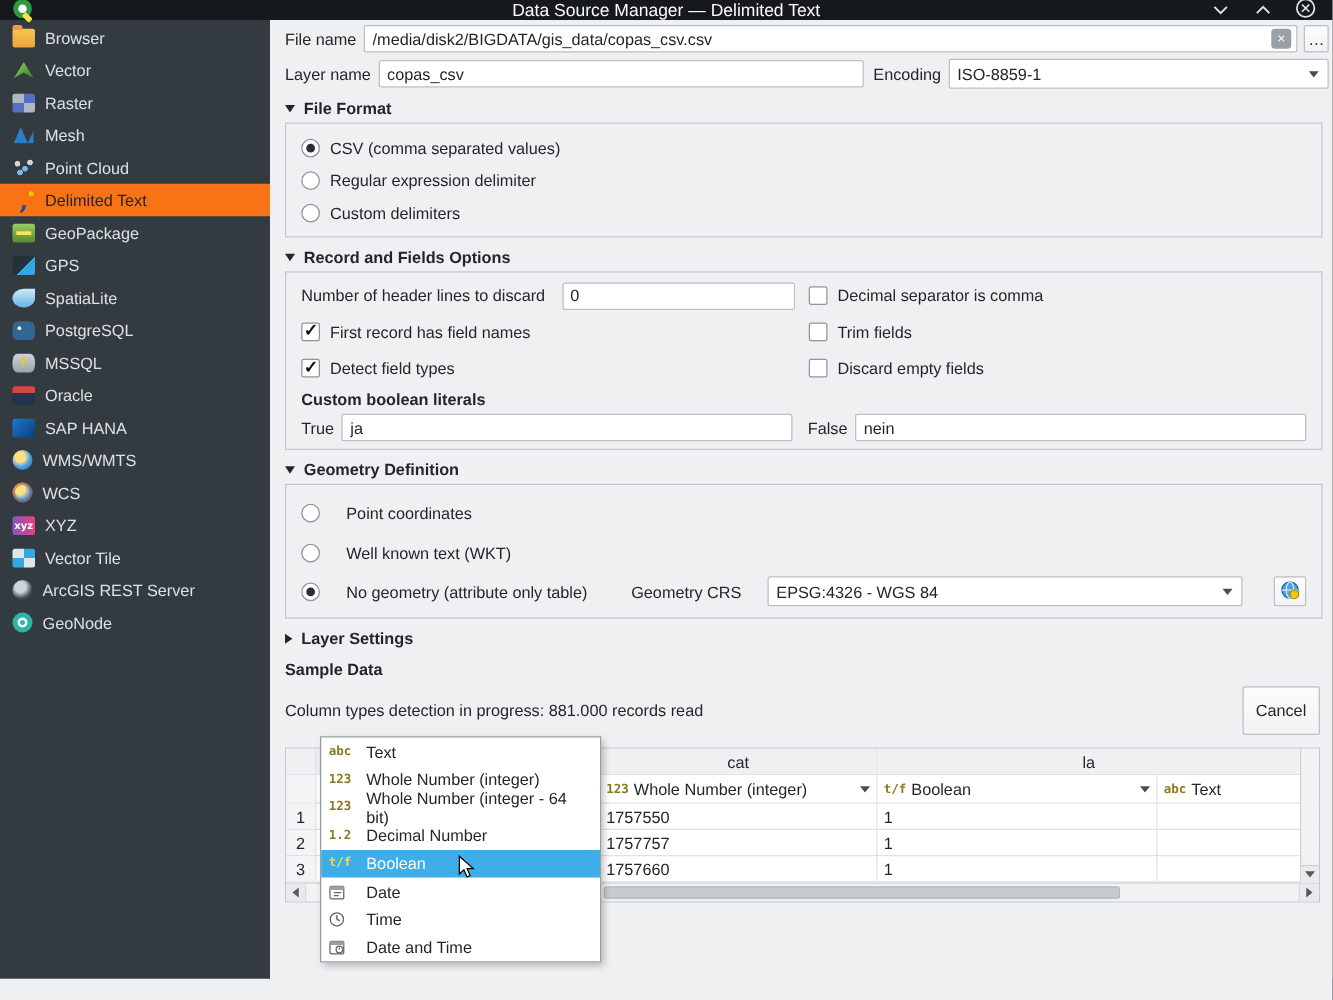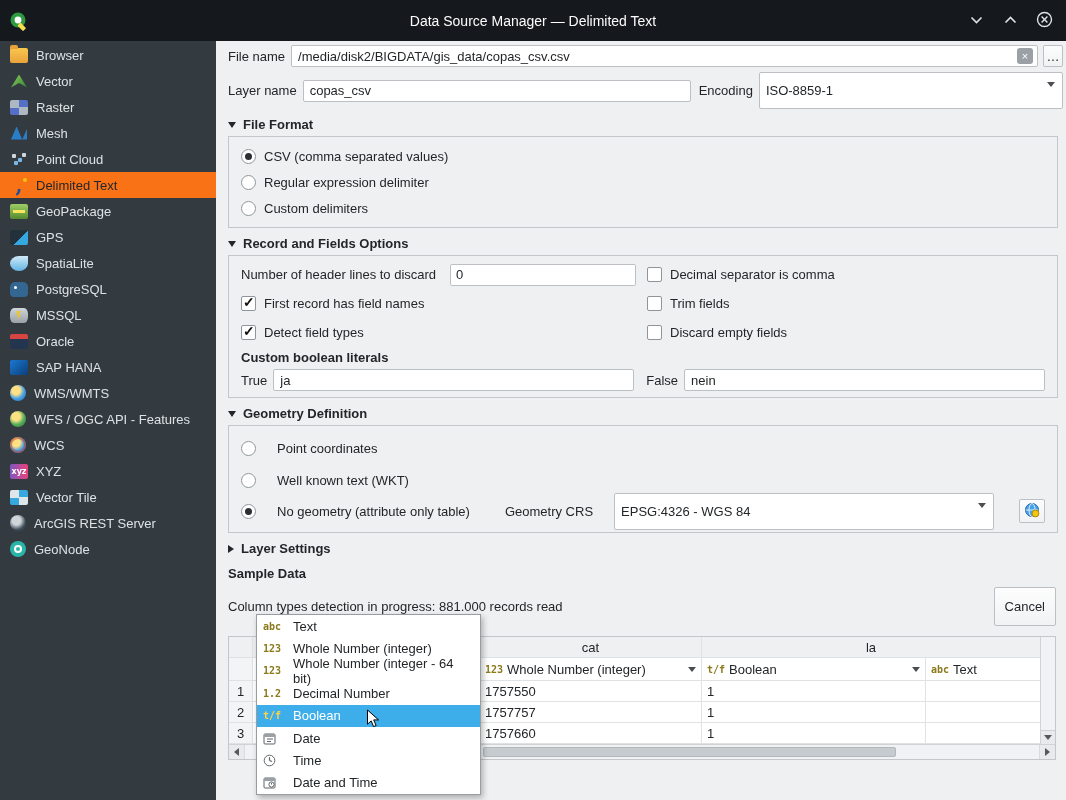--- a/index.html
+++ b/index.html
@@ -3,21 +3,21 @@
 <meta charset="utf-8">
 <style>
   * { box-sizing: border-box; margin: 0; padding: 0; }
   html,body { width:1066px; height:800px; overflow:hidden; }
   body { font-family:"Liberation Sans",sans-serif; font-size:13px; color:#232629; background:#15191d; }
   input { font-family:"Liberation Sans",sans-serif; font-size:13px; color:#232629; }
 
   .window { width:1066px; height:800px; position:relative; background:#eff0f1; }
 
   
-  .titlebar { height:41px; background:#15191d; display:flex; align-items:center; position:relative; }
+  .titlebar { height:16px; background:#15191d; display:flex; align-items:center; position:relative; }
   .logo { margin-left:9px; display:flex; }
   .tb-title { position:absolute; left:0; right:0; text-align:center; color:#fcfcfc; font-size:14px; pointer-events:none; }
   .wbtns { margin-left:auto; display:flex; align-items:center; gap:10px; margin-right:10px; z-index:2; }
   .wbtn { width:24px; height:24px; display:flex; align-items:center; justify-content:center; cursor:default; }
 
   
   .layout { display:flex; height:767px; }
   .sidebar { width:216px; background:#343b40; padding-top:1px; flex:none; }
   .side-item { height:26px; display:flex; align-items:center; gap:8px; padding-left:10px; color:#dde1e4; white-space:nowrap; }
   .side-item.selected { background:#f97316; color:#232629; }
@@ -62,21 +62,21 @@
   
   .content { flex:1; position:relative; padding:4px 3px 0 12px; background:#eff0f1; }
   .row { display:flex; align-items:center; margin-bottom:5px; }
   .lbl { margin-right:6px; white-space:nowrap; }
   .txt { height:22px; border:1px solid #bcc0c4; border-radius:2px; background:#fff; padding:0 6px; outline:none; }
   .file-wrap { position:relative; flex:1; display:flex; }
   .file-wrap input { width:100%; padding-right:26px; }
   .clear-ic { position:absolute; right:5px; top:3px; width:16px; height:16px; background:#9aa0a5; border-radius:3px; color:#fff; display:flex; align-items:center; justify-content:center; font-size:11px; line-height:1; }
   .btn { border:1px solid #bcc0c4; background:linear-gradient(#fdfdfd,#f1f2f3); border-radius:2px; height:39px; padding:0 10px; display:inline-flex; align-items:center; justify-content:center; }
   .btn.sm { width:20px; padding:0; margin-left:5px; height:22px; }
-  .combo { position:relative; height:37px; border:1px solid #bcc0c4; border-radius:2px; background:#fff; display:flex; align-items:center; padding:0 22px 0 6px; white-space:nowrap; overflow:hidden;text-align:right; }
+  .combo { position:relative; height:24px; border:1px solid #bcc0c4; border-radius:2px; background:#fff; display:flex; align-items:center; padding:0 22px 0 6px; white-space:nowrap; overflow:hidden;text-align:right; }
   .combo::after { content:""; position:absolute; right:7px; top:9px; border-left:4px solid transparent; border-right:4px solid transparent; border-top:5px solid #4a4e52; }
 
   .sec { display:flex; align-items:center; gap:7px; margin:8px 0 4px 0; font-weight:bold; }
   .tri { width:0; height:0; border-left:4.5px solid transparent; border-right:4.5px solid transparent; border-top:6px solid #232629; flex:none; }
   .tri.right { border-top:4.5px solid transparent; border-bottom:4.5px solid transparent; border-left:6px solid #232629; border-right:none; }
 
   .gbox { border:1px solid #c3c7cb; width:830px; padding:6px 12px; background:#eff0f1; }
 
   .opt-row { display:flex; align-items:center; gap:8px; height:26px; }
   .radio { width:15px; height:15px; border:1px solid #8f969b; border-radius:50%; background:#fff; position:relative; flex:none; }
@@ -221,24 +221,20 @@
         </div>
       <div class="side-item">
           <span class="ic ic-sap"></span>
           <span>SAP HANA</span>
         </div>
       <div class="side-item">
           <span class="ic ic-globe"></span>
           <span>WMS/WMTS</span>
         </div>
       <div class="side-item">
-          <span class="ic ic-wfs"></span>
-          <span>WFS / OGC API - Features</span>
-        </div>
-      <div class="side-item">
           <span class="ic ic-wcs"></span>
           <span>WCS</span>
         </div>
       <div class="side-item">
           <span class="ic ic-xyz"></span>
           <span>XYZ</span>
         </div>
       <div class="side-item">
           <span class="ic ic-vectortile"></span>
           <span>Vector Tile</span>

